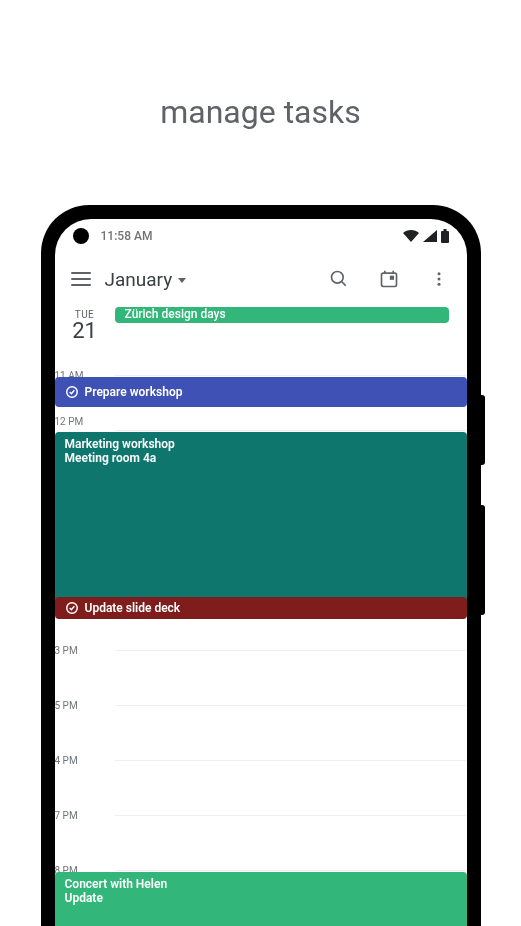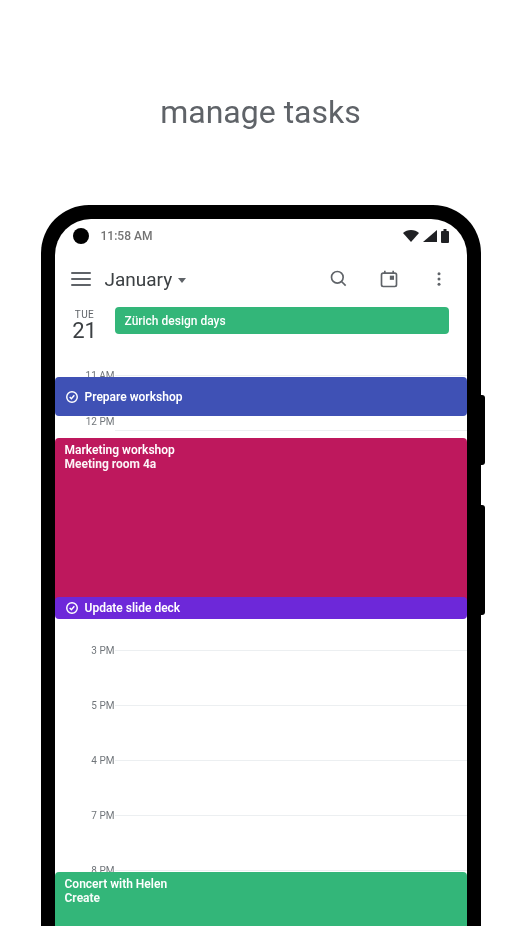--- a/index.html
+++ b/index.html
@@ -83,26 +83,26 @@
   .icon-btn { width:36px; height:36px; display:flex; align-items:center; justify-content:center; cursor:pointer; color:#5f6368;}
 
   .cal-body { position: relative; height: calc(100% - 86px); }
   .events-col { position:absolute; left:60px; right:10px; top:0; height:100%; }
 
   .day-header { position:absolute; left:0; top:4px; width:60px; text-align:center; }
   .day-name { font-size:10px; color:#5f6368; letter-spacing:0.5px; }
   .day-num { font-size:22px; color:#3c4043; font-weight:400; margin-top:-2px;}
 
   .allday-event {
-    position:absolute; left:0; right:8px; top:2px; height:27px;
+    position:absolute; left:0; right:8px; top:2px; height:16px;
     background:#33b679; border-radius:4px; color:#fff; font-size:12px;
-    display:flex; align-items:center; padding:0 10px; font-weight:500;
-  }
-
-  .hour-label { position:absolute; width:60px; text-align:right; font-size:10px; color:#70757a; transform: translateY(-50%); }
+    display:flex; align-items:flex-start; padding:0 10px; font-weight:500;
+  }
+
+  .hour-label { position:absolute; width:60px; text-align:left; font-size:10px; color:#70757a; transform: translateY(-50%); }
   .hour-line { position:absolute; left:60px; right:0; height:1px; background:#eceff1; }
 
   .event {
     position:absolute; left:0; right:0; border-radius:4px; color:#fff;
     font-size:12px; padding:5px 10px; overflow:hidden;
   }
   .event .title { font-weight:600; }
   .event .subtitle { font-weight:700; opacity:0.95; }
   .task-event { display:flex; align-items:center; gap:6px; padding:0 10px;}
   .task-check { width:14px; height:14px; flex:0 0 auto;}
@@ -198,42 +198,42 @@
       <div class="hour-line" style="top:345px"></div>
       <div class="hour-label" style="top:400px">5 PM</div>
       <div class="hour-line" style="top:400px"></div>
       <div class="hour-label" style="top:455px">4 PM</div>
       <div class="hour-line" style="top:455px"></div>
       <div class="hour-label" style="top:510px">7 PM</div>
       <div class="hour-line" style="top:510px"></div>
       <div class="hour-label" style="top:565px">8 PM</div>
       <div class="hour-line" style="top:565px"></div>
 
-      <div class="event task-event" style="top:72px;height:39px;background:#3f51b5">
+      <div class="event task-event" style="top:72px;height:30px;background:#3f51b5">
         <svg class="task-check" viewBox="0 0 24 24" fill="none" stroke="#fff" stroke-width="2.5">
             <circle cx="12" cy="12" r="9"></circle>
             <path d="M8 12l3 3 5-6"></path>
           </svg>
         <span class="title">Prepare workshop</span>
       </div>
 
-      <div class="event" style="top:133px;height:177px;background:#be185d">
+      <div class="event" style="top:127px;height:177px;background:#0f766e">
         <div class="title">Marketing workshop</div>
         <div class="subtitle">Meeting room 4a</div>
       </div>
 
-      <div class="event task-event" style="top:292px;height:22px;background:#6d28d9">
+      <div class="event task-event" style="top:292px;height:22px;background:#7f1d1d">
         <svg class="task-check" viewBox="0 0 24 24" fill="none" stroke="#fff" stroke-width="2.5">
             <circle cx="12" cy="12" r="9"></circle>
             <path d="M8 12l3 3 5-6"></path>
           </svg>
         <span class="title">Update slide deck</span>
       </div>
 
       <div class="event" style="top:567px;height:100px;background:#33b679">
         <div class="title">Concert with Helen</div>
-        <div class="subtitle">Create</div>
+        <div class="subtitle">Update</div>
       </div>
 
     </div>
 
   </div>
 </div>
 
 </body></html>

